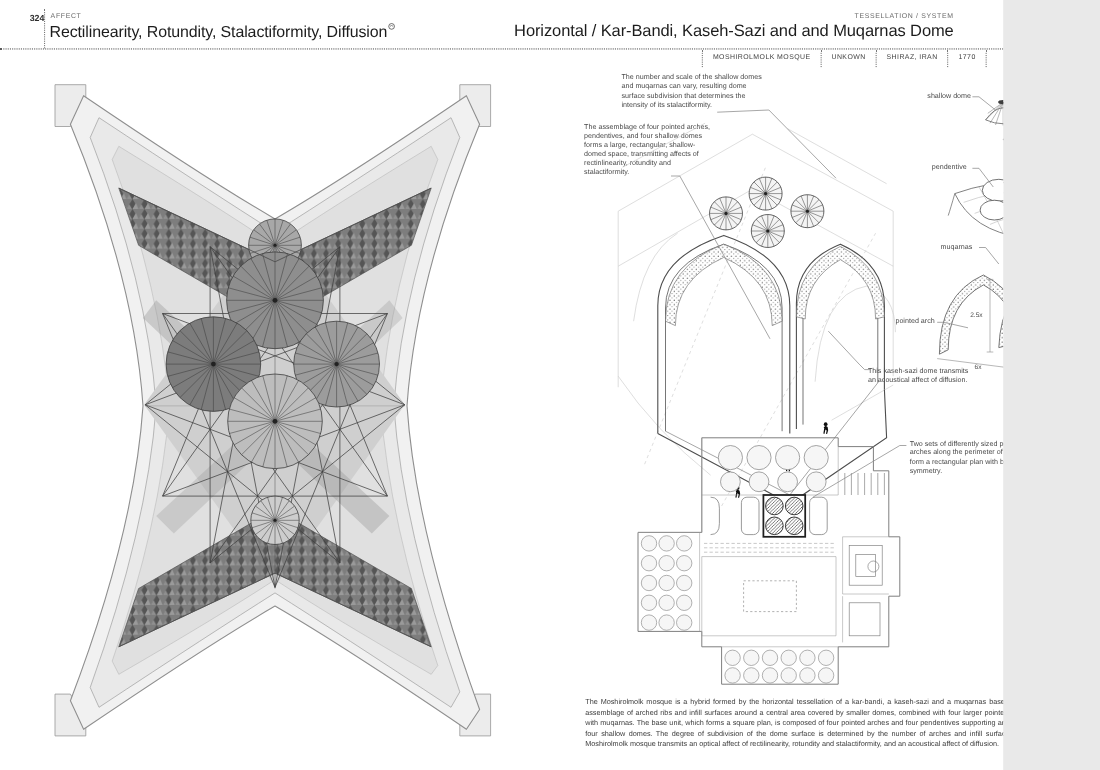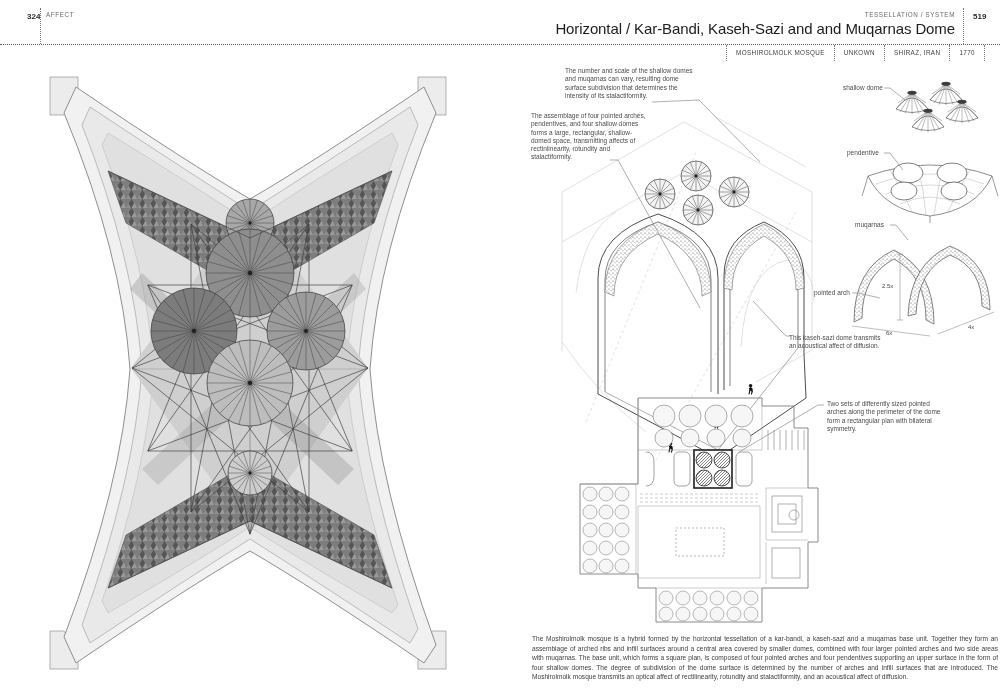--- a/index.html
+++ b/index.html
@@ -1,16 +1,16 @@
 <!DOCTYPE html>
 <html><head>
 <meta charset="utf-8">
 <style>
   html,body{margin:0;padding:0;background:#e9e9e9;}
-  #page{position:relative;width:1000px;height:700px;background:#ffffff;
+  #page{position:relative;width:912px;height:700px;background:#ffffff;
         font-family:"Liberation Sans","DejaVu Sans",sans-serif;overflow:hidden;color:#2e2e2e;}
   .abs{position:absolute;}
   
   .pagenum{font-size:8px;font-weight:bold;color:#2b2b2b;}
   .cat{font-size:6.3px;letter-spacing:.6px;color:#6a6a6a;text-transform:uppercase;}
   .vdot{border-left:1px dotted #787878;width:0;}
   .hdot{border-top:1.5px dotted #5a5a5a;height:0;}
   .title{font-size:14.5px;color:#1c1c1c;letter-spacing:-.1px;white-space:nowrap;}
   .title sup{font-size:7px;}
   
@@ -26,20 +26,24 @@
   .leaders{pointer-events:none;}
 </style>
 </head>
 <body>
 
 <div id="page">
 
   <div class="abs pagenum" style="left:27px;top:12px;">324</div>
   <div class="abs vdot" style="left:40px;top:8px;height:36px;"></div>
   <div class="abs cat" style="left:46px;top:11px;">AFFECT</div>
+  <div class="abs title" style="left:45px;top:20px;"><span>Rectilinearity, Rotundity, Stalactiformity, Diffusion</span><sup><svg width="8" height="8" viewBox="0 0 8 8" style="display:inline">
+          <circle cx="4" cy="4" r="2.6" fill="none" stroke="#444" stroke-width="0.7"></circle>
+          <path d="M2.5,4 Q4,2.3 5.5,4" fill="none" stroke="#444" stroke-width="0.6"></path>
+        </svg></sup></div>
 
   <div class="abs cat" style="right:45px;top:11px;">TESSELLATION / SYSTEM</div>
   <div class="abs vdot" style="left:963px;top:8px;height:36px;"></div>
   <div class="abs pagenum" style="left:973px;top:12px;">519</div>
   <div class="abs title" style="right:45px;top:20px;font-size:15px;text-align:center;">Horizontal / Kar-Bandi, Kaseh-Sazi and and Muqarnas Dome</div>
 
   <div class="abs hdot" style="left:0;top:44px;width:1000px;"></div>
 
   <div class="abs meta" style="right:15px;top:45px;">
     <span>MOSHIROLMOLK MOSQUE</span>

